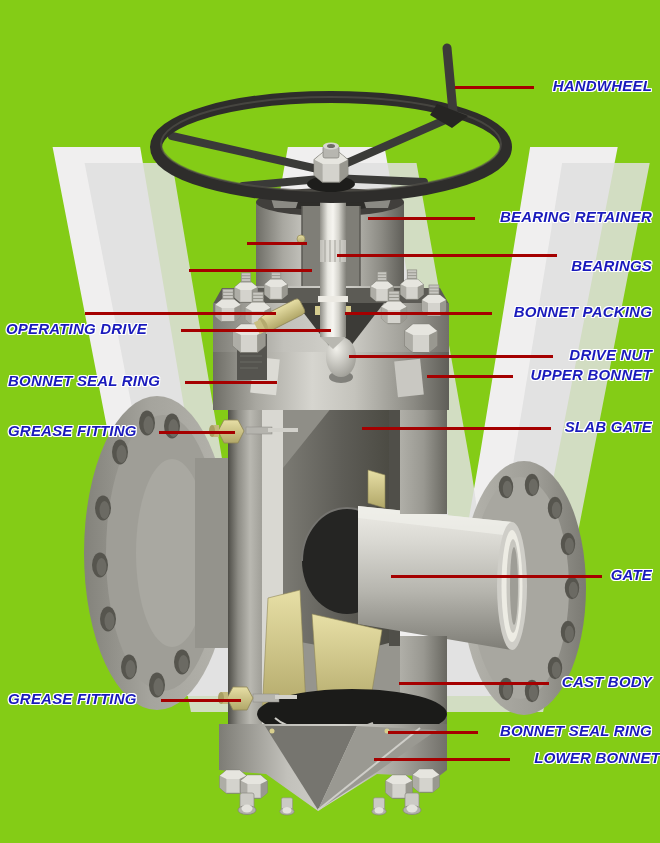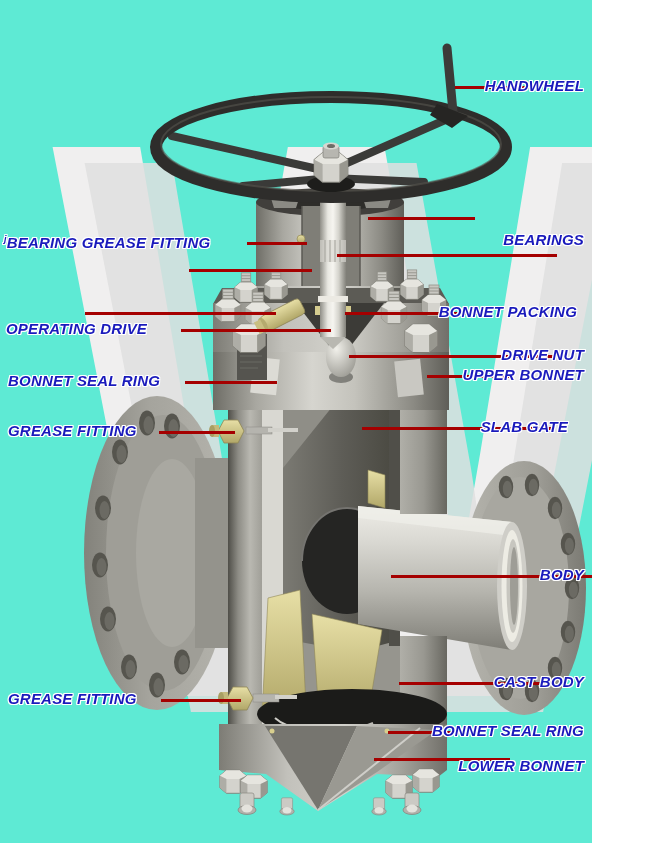--- a/index.html
+++ b/index.html
@@ -1,16 +1,16 @@
 <!DOCTYPE html>
 <html><head>
 <meta charset="utf-8">
 <style>
   html,body{margin:0;padding:0;background:#fff;}
-  .stage{position:relative;width:592px;height:843px;background:#5eead4;overflow:hidden;
+  .stage{position:relative;width:660px;height:843px;background:#84cc16;overflow:hidden;
          font-family:"Liberation Sans","DejaVu Sans",sans-serif;}
   .stage svg.art{position:absolute;left:0;top:0;z-index:1;}
   .leader{position:absolute;height:3px;background:#a50000;z-index:2;}
   .lbl{position:absolute;z-index:3;color:#1a1abc;font-weight:bold;font-style:italic;
        font-size:15px;line-height:16px;letter-spacing:.2px;white-space:pre-line;
        text-shadow:-1px 0 0 #fff,1px 0 0 #fff,0 -1px 0 #fff,0 1px 0 #fff,
                    -1px -1px 0 #fff,1px 1px 0 #fff,1px -1px 0 #fff,-1px 1px 0 #fff;}
   .lbl.right{text-align:right;}
   .lbl.two{line-height:20px;}
   .lbl sup{font-size:9px;font-weight:bold;vertical-align:super;}
@@ -308,28 +308,28 @@
 <div class="leader" style="left:185px;top:381px;width:92px;"></div>
 <div class="leader" style="left:159px;top:431px;width:76px;"></div>
 <div class="leader" style="left:362px;top:427px;width:189px;"></div>
 <div class="leader" style="left:391px;top:575px;width:211px;"></div>
 <div class="leader" style="left:399px;top:682px;width:150px;"></div>
 <div class="leader" style="left:161px;top:699px;width:80px;"></div>
 <div class="leader" style="left:388px;top:731px;width:90px;"></div>
 <div class="leader" style="left:374px;top:758px;width:136px;"></div>
 
 <div class="lbl right" style="right:8px;top:78px;"><span>HANDWHEEL</span></div>
-<div class="lbl" style="left:4px;top:231px;"><sup>j</sup><span>BEARING GREASE FITTING</span></div>
-<div class="lbl right" style="right:8px;top:232px;font-style:italic;"><span>BEARINGS</span></div>
-<div class="lbl right" style="right:15px;top:304px;"><span>BONNET PACKING</span></div>
+<div class="lbl right" style="right:8px;top:209px;"><span>BEARING RETAINER</span></div>
+<div class="lbl right" style="right:8px;top:258px;font-style:italic;"><span>BEARINGS</span></div>
+<div class="lbl right" style="right:8px;top:304px;"><span>BONNET PACKING</span></div>
 <div class="lbl" style="left:6px;top:321px;"><span>OPERATING DRIVE</span></div>
 <div class="lbl right" style="right:8px;top:347px;text-align:center;"><span>DRIVE NUT</span></div>
 <div class="lbl" style="left:8px;top:373px;"><span>BONNET SEAL RING</span></div>
 <div class="lbl right" style="right:8px;top:367px;"><span>UPPER BONNET</span></div>
 <div class="lbl" style="left:8px;top:423px;"><span>GREASE FITTING</span></div>
-<div class="lbl right" style="right:24px;top:419px;"><span>SLAB GATE</span></div>
-<div class="lbl right" style="right:8px;top:567px;"><span>BODY</span></div>
+<div class="lbl right" style="right:8px;top:419px;"><span>SLAB GATE</span></div>
+<div class="lbl right" style="right:8px;top:567px;"><span>GATE</span></div>
 <div class="lbl right" style="right:8px;top:674px;"><span>CAST BODY</span></div>
 <div class="lbl" style="left:8px;top:691px;"><span>GREASE FITTING</span></div>
 <div class="lbl right" style="right:8px;top:723px;"><span>BONNET SEAL RING</span></div>
-<div class="lbl right" style="right:8px;top:750px;margin-top:8px;"><span>LOWER BONNET</span></div>
+<div class="lbl right" style="right:0;top:750px;"><span>LOWER BONNET</span></div>
 
 </div>
 
 </body></html>

